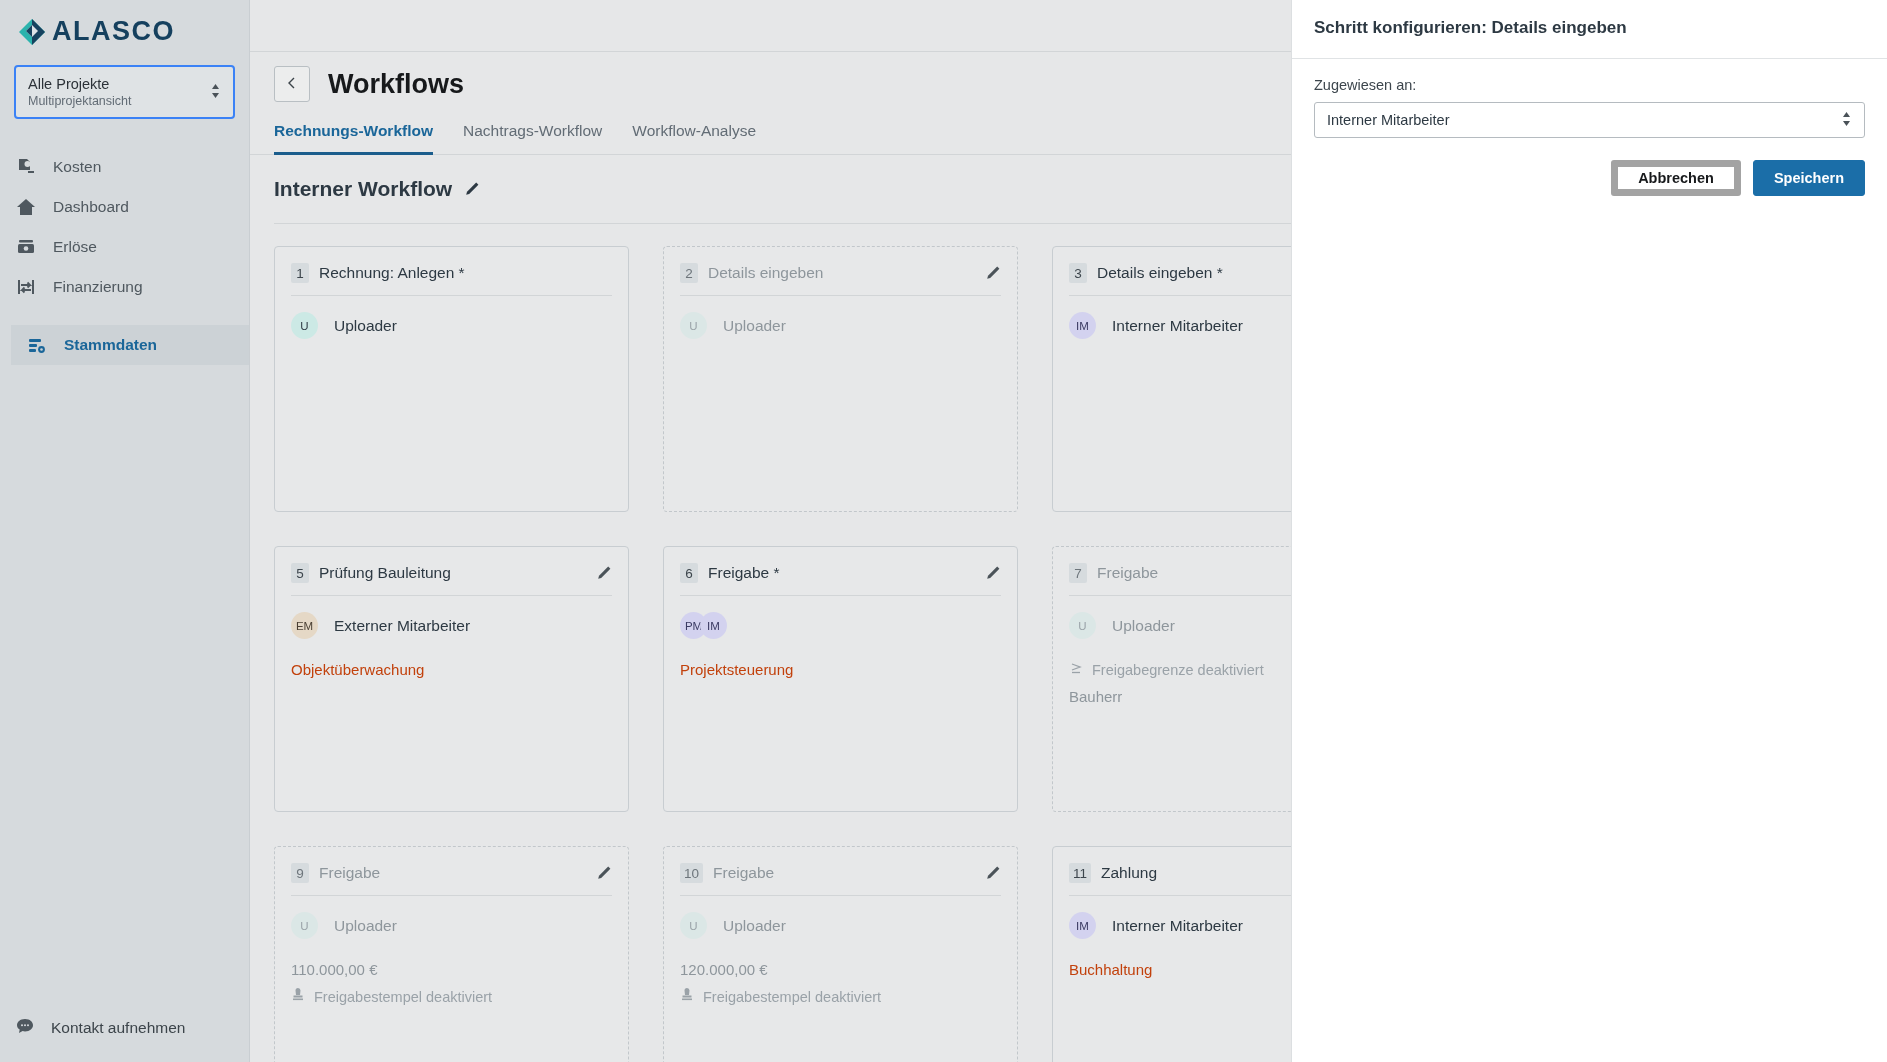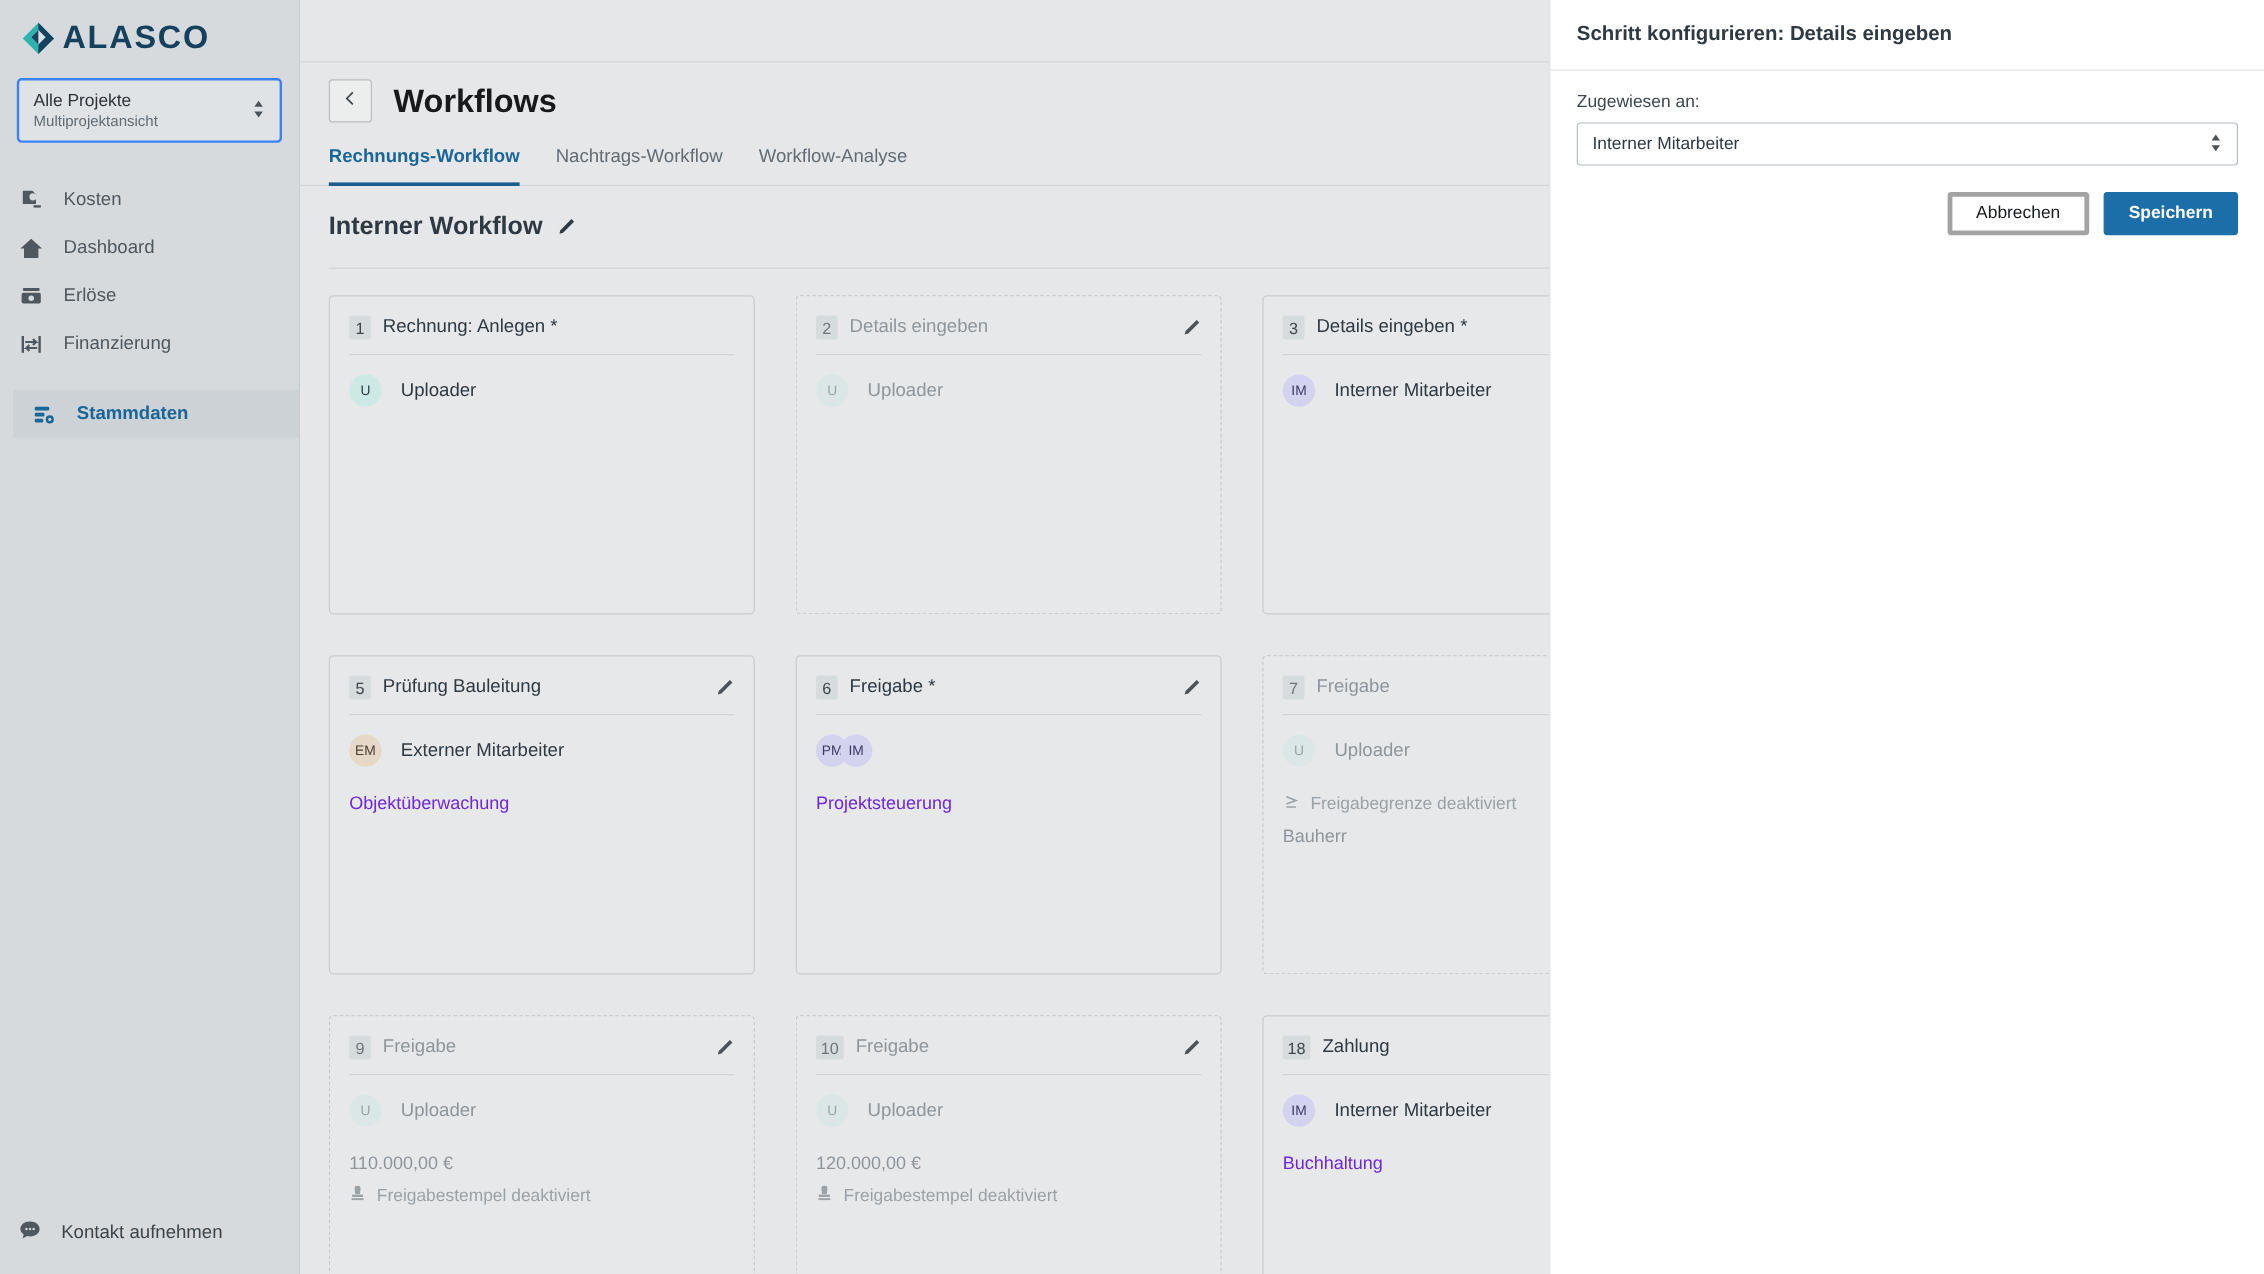--- a/index.html
+++ b/index.html
@@ -112,21 +112,21 @@
   }
   .avatar.teal { background: #cce9e5; }
   .avatar.purple { background: #d3d2ef; color: #3b3b63; }
   .avatar.beige { background: #e5d8c6; color: #4a3f33; }
   .avatar.grey { background: #dbe7e6; color: #9aa3a8; }
   .avatar-stack { display: flex; }
   .avatar-stack .avatar + .avatar { margin-left: -7px; }
   .assignee-name { font-size: 15.5px; color: #2d3943; }
   .card.inactive .assignee-name { color: #8e969c; }
 
-  .card-meta { margin-top: 22px; font-size: 15px; color: #6d28d9; }
+  .card-meta { margin-top: 22px; font-size: 15px; color: #c2410c; }
   .card.inactive .card-meta { color: #8e969c; }
   .meta-row { display: flex; align-items: center; gap: 9px; margin-top: 10px; font-size: 14.5px; color: #9aa2a8; }
 
   
   .panel {
     position: absolute; top: 0; right: 0;
     width: 596px; height: 1062px;
     background: #ffffff;
     border-left: 1px solid #dcdfe1;
     z-index: 20;
@@ -140,21 +140,21 @@
     border: 1px solid #b5bbc0; border-radius: 3px;
     background: #fff;
     display: flex; align-items: center; justify-content: space-between;
     padding: 0 12px; cursor: pointer;
   }
   .panel-select span.val { font-size: 14.5px; color: #2d3943; }
   .sel-arrows { color: #4a5258; font-size: 13px; line-height: 1; }
   .panel-actions { display: flex; justify-content: flex-end; gap: 12px; padding: 22px 22px 0 22px; }
   .btn { height: 36px; padding: 0 20px; border-radius: 3px; font-size: 14.5px; cursor: pointer;
          display: flex; align-items: center; justify-content: center; }
-  .btn-secondary { background: #fff; border: 4px solid #a3a3a3; color: #17191b; font-weight: 400; }
+  .btn-secondary { background: #fff; border: 7px solid #a3a3a3; color: #17191b; font-weight: 700; }
   .btn-primary { background: #1b6ea8; border: 1px solid #1b6ea8; color: #fff; font-weight: 700; }
 </style>
 </head>
 <body>
 
 <div class="app">
 
   <aside class="sidebar">
 
     <div class="logo">
@@ -453,21 +453,21 @@
                   <rect x="2.5" y="7.5" width="9" height="2" fill="#9aa2a8"></rect>
                   <rect x="2" y="10.5" width="10" height="1.6" fill="#9aa2a8"></rect>
                 </svg>
             </span>
             <span>Freigabestempel deaktiviert</span>
           </div>
         </div>
 
         <div class="card">
           <div class="card-head">
-            <span class="step-num">18</span>
+            <span class="step-num">11</span>
             <span class="card-title">Zahlung</span>
           </div>
           <div class="card-hr"></div>
           <div class="assignee">
             <span class="avatar purple">IM</span>
             <span class="assignee-name">Interner Mitarbeiter</span>
           </div>
           <div class="card-meta">Buchhaltung</div>
         </div>
       </div>

